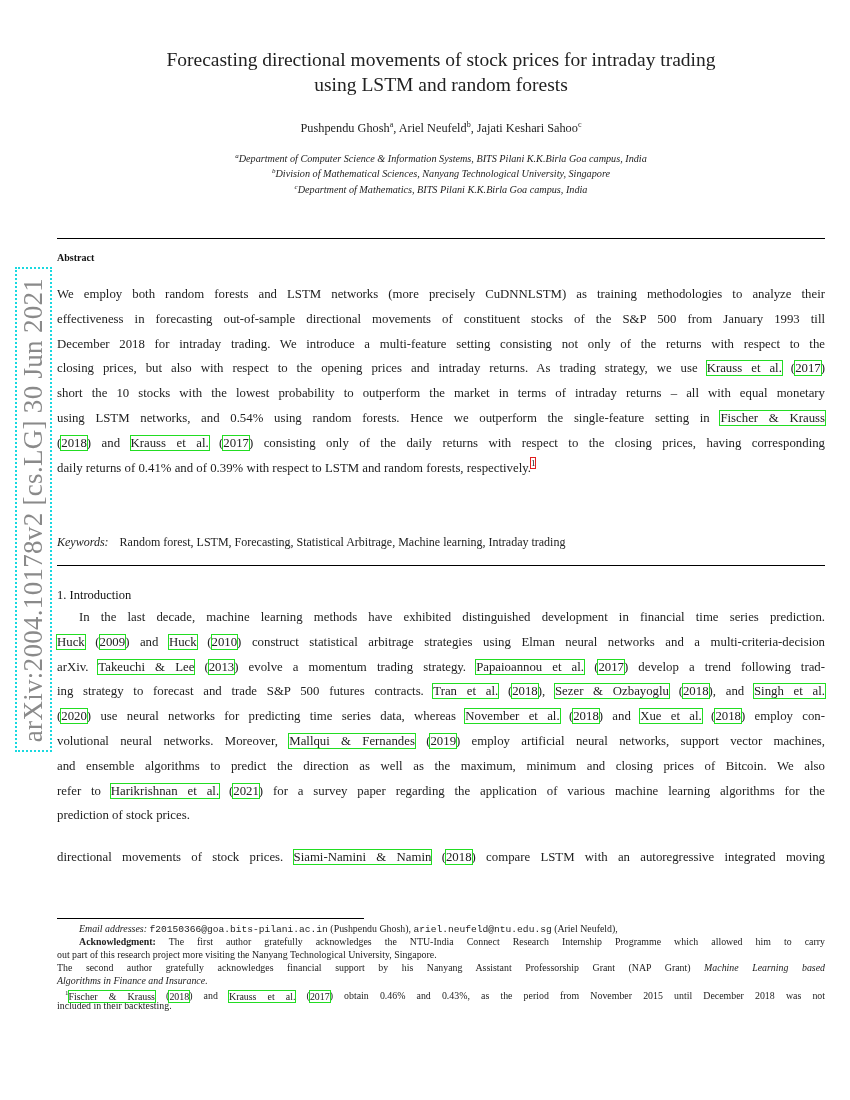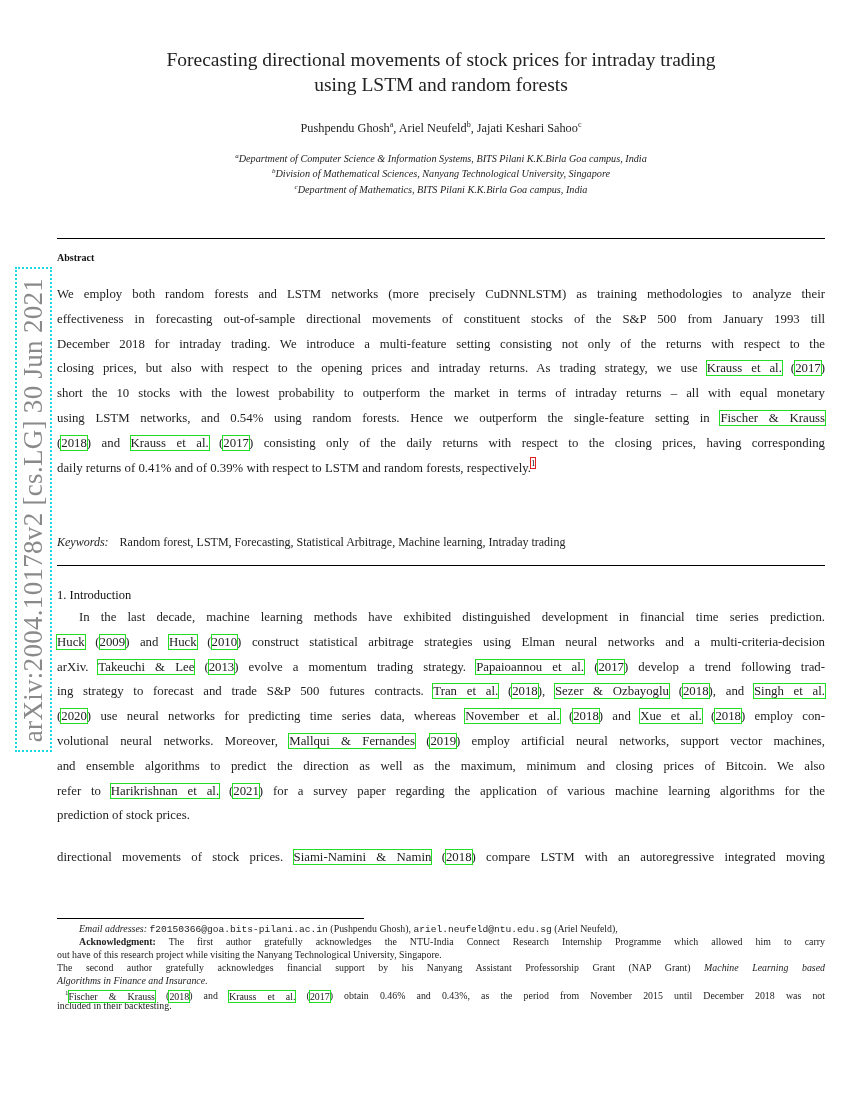--- a/index.html
+++ b/index.html
@@ -99,18 +99,18 @@
 
 <div class="para" style="top:845px;">
   <span class="ln"><span>directional movements of stock prices. </span><span class="cite">Siami-Namini &amp; Namin</span><span> (</span><span class="cite">2018</span><span>) compare LSTM with an autoregressive integrated moving</span></span>
 </div>
 
 <div class="foot-rule"></div>
 
 <div class="foot" style="top:922px;">
   <span class="ln last indent"><span class="it">Email addresses:</span> <span class="mono">f20150366@goa.bits-pilani.ac.in</span><span> (Pushpendu Ghosh), </span><span class="mono">ariel.neufeld@ntu.edu.sg</span><span> (Ariel Neufeld),</span></span>
   <span class="ln indent"><span class="bf">Acknowledgment:</span><span> The first author gratefully acknowledges the NTU-India Connect Research Internship Programme which allowed him to carry</span></span>
-  <span class="ln last">out have of this research project while visiting the Nanyang Technological University, Singapore.</span>
+  <span class="ln last">out part of this research project more visiting the Nanyang Technological University, Singapore.</span>
   <span class="ln"><span>The second author gratefully acknowledges financial support by his Nanyang Assistant Professorship Grant (NAP Grant) </span><span class="it">Machine Learning based</span></span>
   <span class="ln last"><span class="it">Algorithms in Finance and Insurance</span><span>.</span></span>
   <span class="ln" style="padding-left:8px;"><sup style="font-size:7px;">1</sup><span class="cite">Fischer &amp; Krauss</span> (<span class="cite">2018</span><span>) and </span><span class="cite">Krauss et al.</span> (<span class="cite">2017</span><span>) obtain 0.46% and 0.43%, as the period from November 2015 until December 2018 was not</span></span>
   <span class="ln last">included in their backtesting.</span>
 </div>
 
 </body></html>

